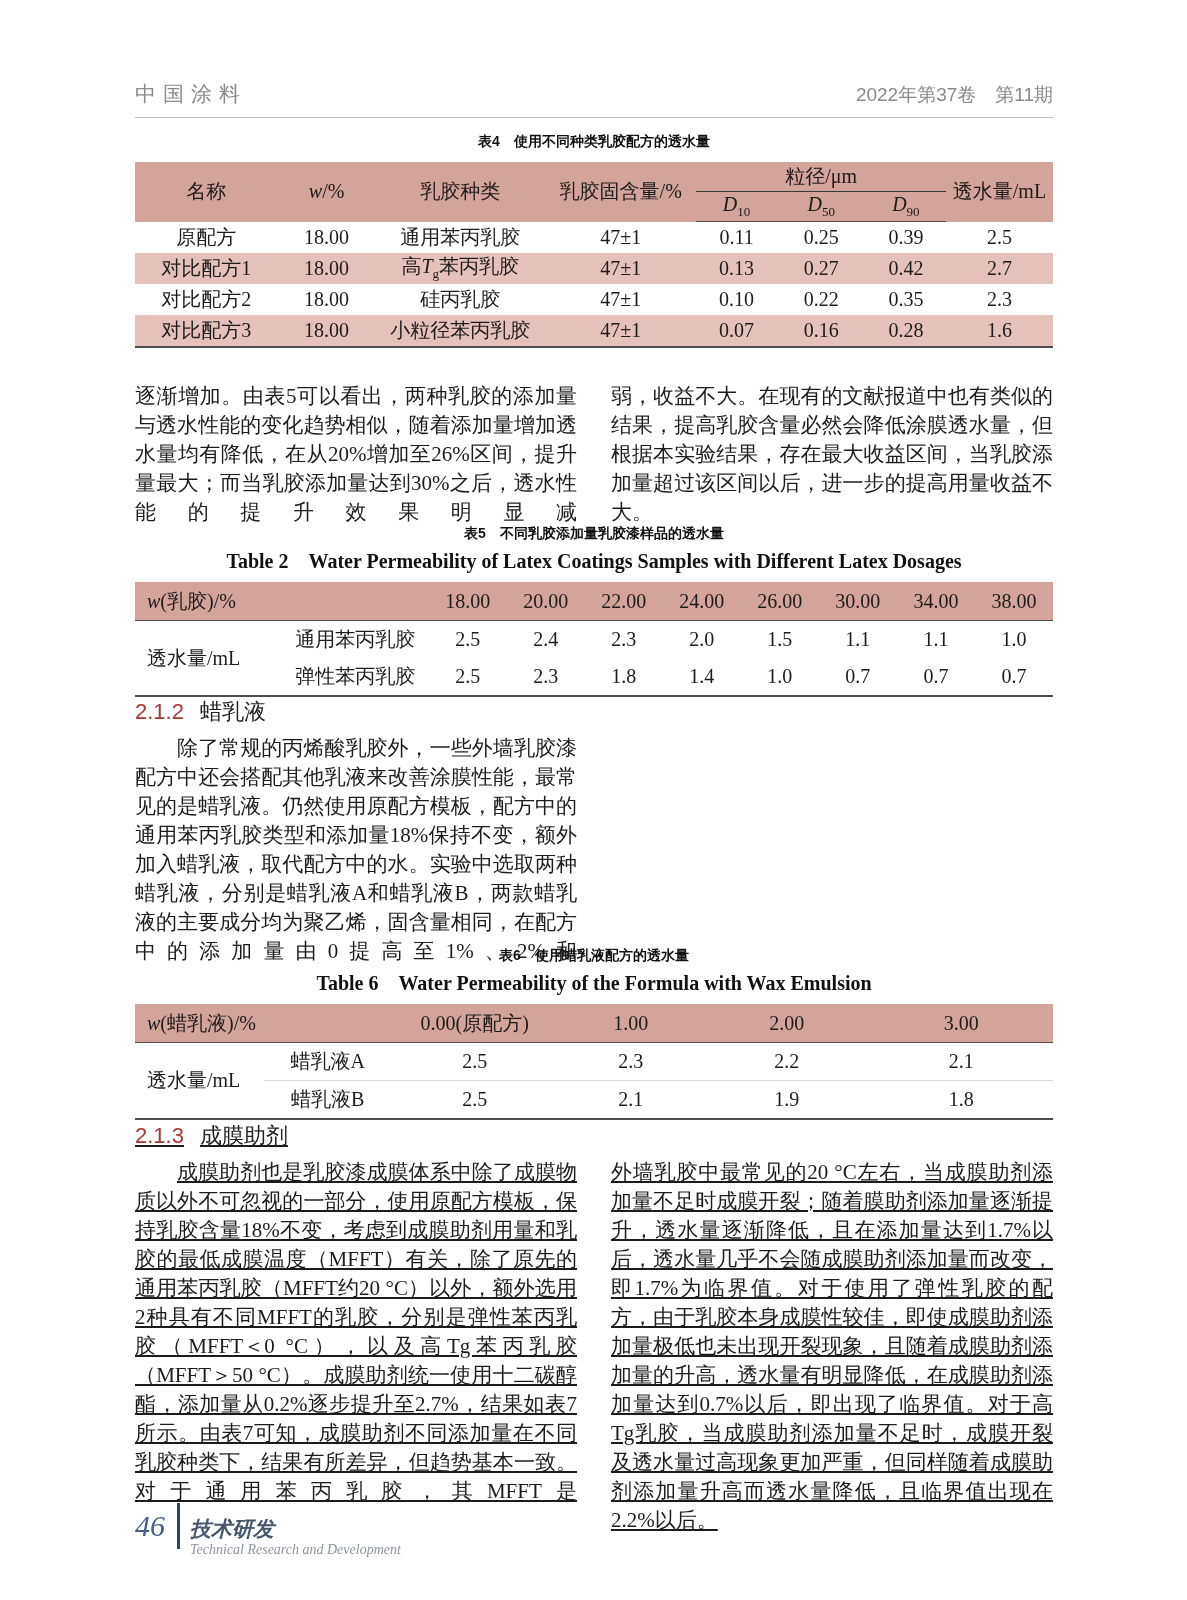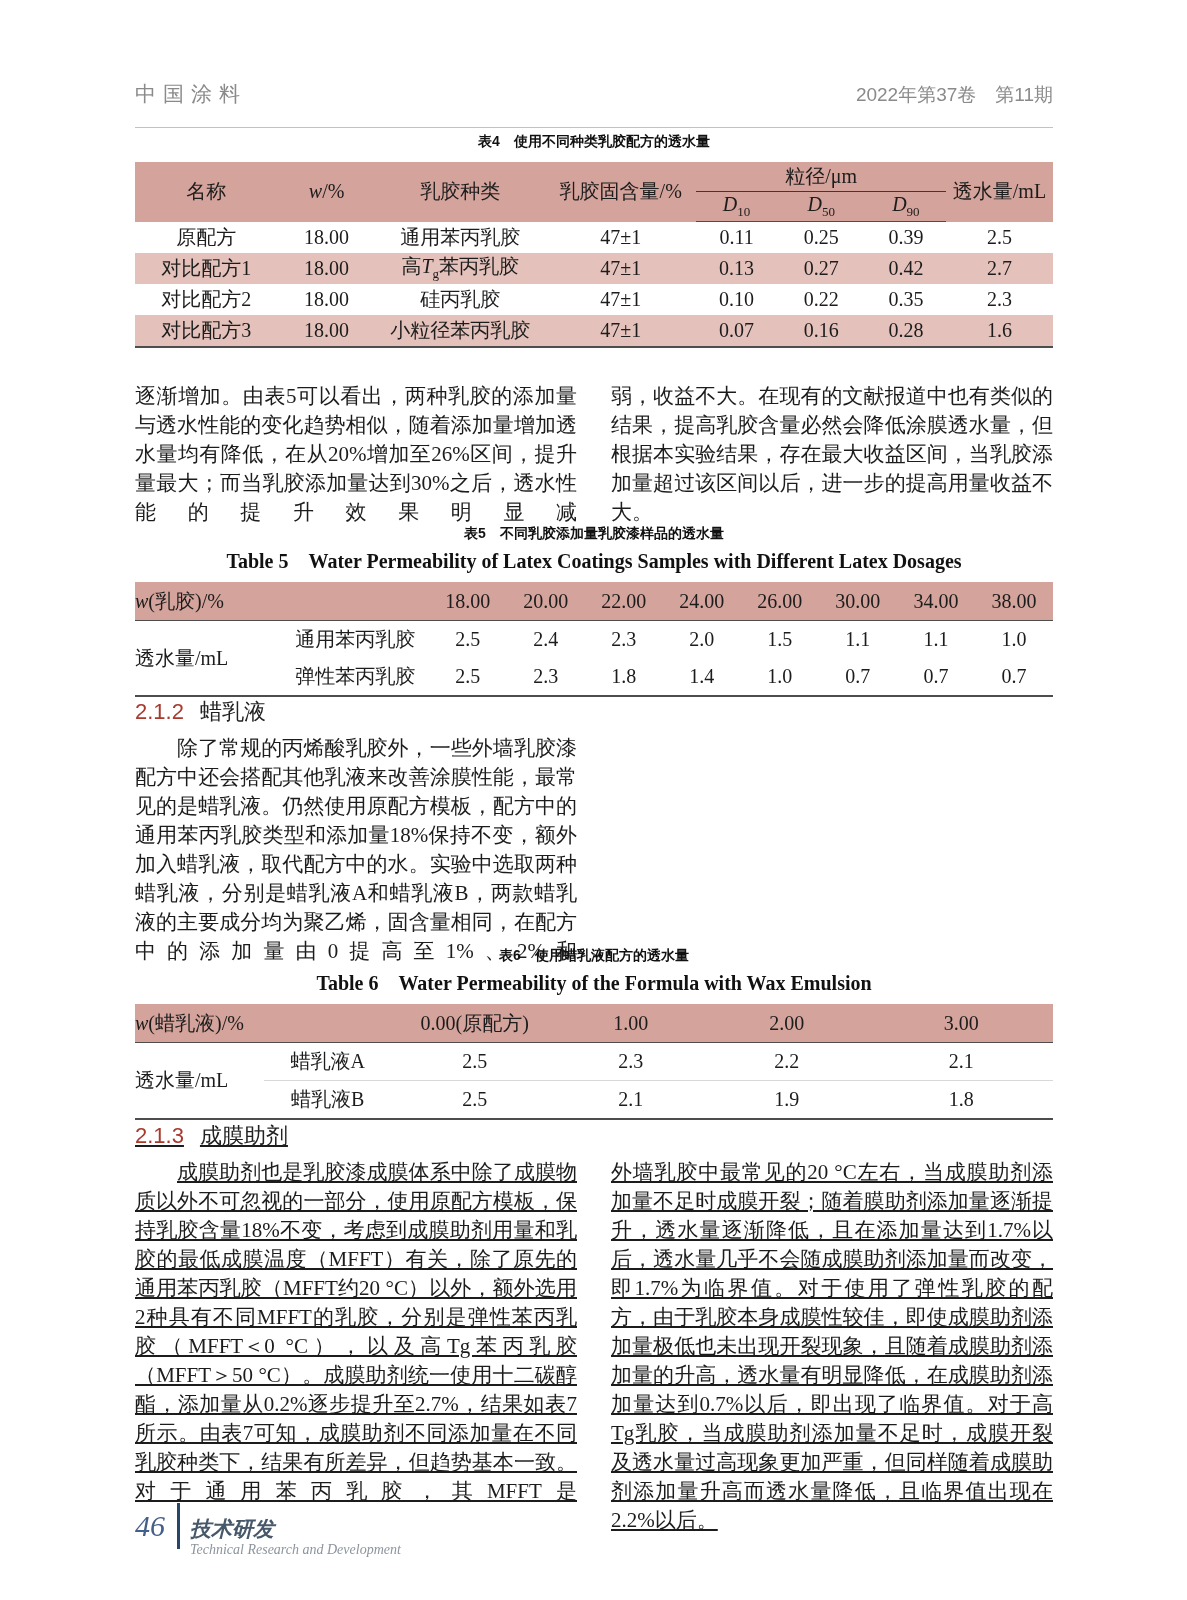--- a/index.html
+++ b/index.html
@@ -1,39 +1,39 @@
 <!DOCTYPE html>
 <html><head>
 <meta charset="utf-8">
 <style>
   html,body{margin:0;padding:0;background:#ffffff;}
   body{width:1187px;height:1600px;font-family:"Liberation Serif","DejaVu Serif",serif;color:#1c1c1c;position:relative;overflow:hidden;}
   .content{position:absolute;left:135px;width:918px;}
 
   
-  .pagehead{top:80px;display:flex;justify-content:space-between;align-items:flex-end;border-bottom:1px solid #c2c2c2;padding-bottom:19px;}
+  .pagehead{top:80px;display:flex;justify-content:space-between;align-items:flex-end;border-bottom:1px solid #c2c2c2;padding-bottom:9px;}
   .journal{font-family:"Liberation Sans","DejaVu Sans",sans-serif;font-size:21px;color:#8a8a8a;letter-spacing:7px;}
   .issue{font-family:"Liberation Sans","DejaVu Sans",sans-serif;font-size:19px;color:#8a8a8a;}
 
   
   .cap-zh{font-family:"Liberation Sans","DejaVu Sans",sans-serif;font-weight:bold;font-size:14px;text-align:center;line-height:26px;color:#111;}
   .cap-en{font-family:"Liberation Serif","DejaVu Serif",serif;font-weight:bold;font-size:20px;text-align:center;line-height:26px;margin-top:2px;color:#111;}
 
   table{width:100%;border-collapse:collapse;table-layout:fixed;margin-top:8px;}
   th,td{font-size:20px;font-weight:normal;text-align:center;padding:0 4px;line-height:1.25;}
   thead{background:#d4a39b;}
   thead tr:last-child th{border-bottom:1.5px solid #4d4d4d;}
   .tbl{border-bottom:2px solid #4d4d4d;}
   .row-alt{background:#e4c2bb;margin-top:24px;}
   .t4 thead th{height:29px;}
   .t4 td{height:31px;}
   .t4-group{border-bottom:1px solid #3a3a3a;}
   .t56 thead th{height:38px;}
   .t56 td{height:37px;}
-  .cell-left{text-align:left;padding-left:0;}
+  .cell-left{text-align:left;padding-left:12px;}
   .divider-top{border-top:1px solid #d8d8d8;}
   sub{font-size:13px;}
 
   
   .cols{display:flex;justify-content:space-between;}
   .col{width:442px;margin:0;font-size:21px;line-height:29px;text-align:justify;}
   .indent{text-indent:2em;}
   .flush{text-align-last:justify;}
 
   
@@ -128,21 +128,21 @@
   </table>
 </div>
 
 <div class="content cols" style="top:382px;">
   <p class="col flush">逐渐增加。由表5可以看出，两种乳胶的添加量与透水性能的变化趋势相似，随着添加量增加透水量均有降低，在从20%增加至26%区间，提升量最大；而当乳胶添加量达到30%之后，透水性能的提升效果明显减</p>
   <p class="col">弱，收益不大。在现有的文献报道中也有类似的结果，提高乳胶含量必然会降低涂膜透水量，但根据本实验结果，存在最大收益区间，当乳胶添加量超过该区间以后，进一步的提高用量收益不大。</p>
 </div>
 
 <div class="content" style="top:520px;">
   <div class="cap-zh">表5　不同乳胶添加量乳胶漆样品的透水量</div>
-  <div class="cap-en">Table 5　Water Permeability of Latex Coatings Samples with Different Latex Dosages</div>
+  <div class="cap-en">Table 2　Water Permeability of Latex Coatings Samples with Different Latex Dosages</div>
   <table class="tbl t56">
     <colgroup>
       <col style="width:16%">
         <col style="width:16%">
       <col style="width:8.5%">
         <col style="width:8.5%">
         <col style="width:8.5%">
         <col style="width:8.5%">
       <col style="width:8.5%">
         <col style="width:8.5%">

